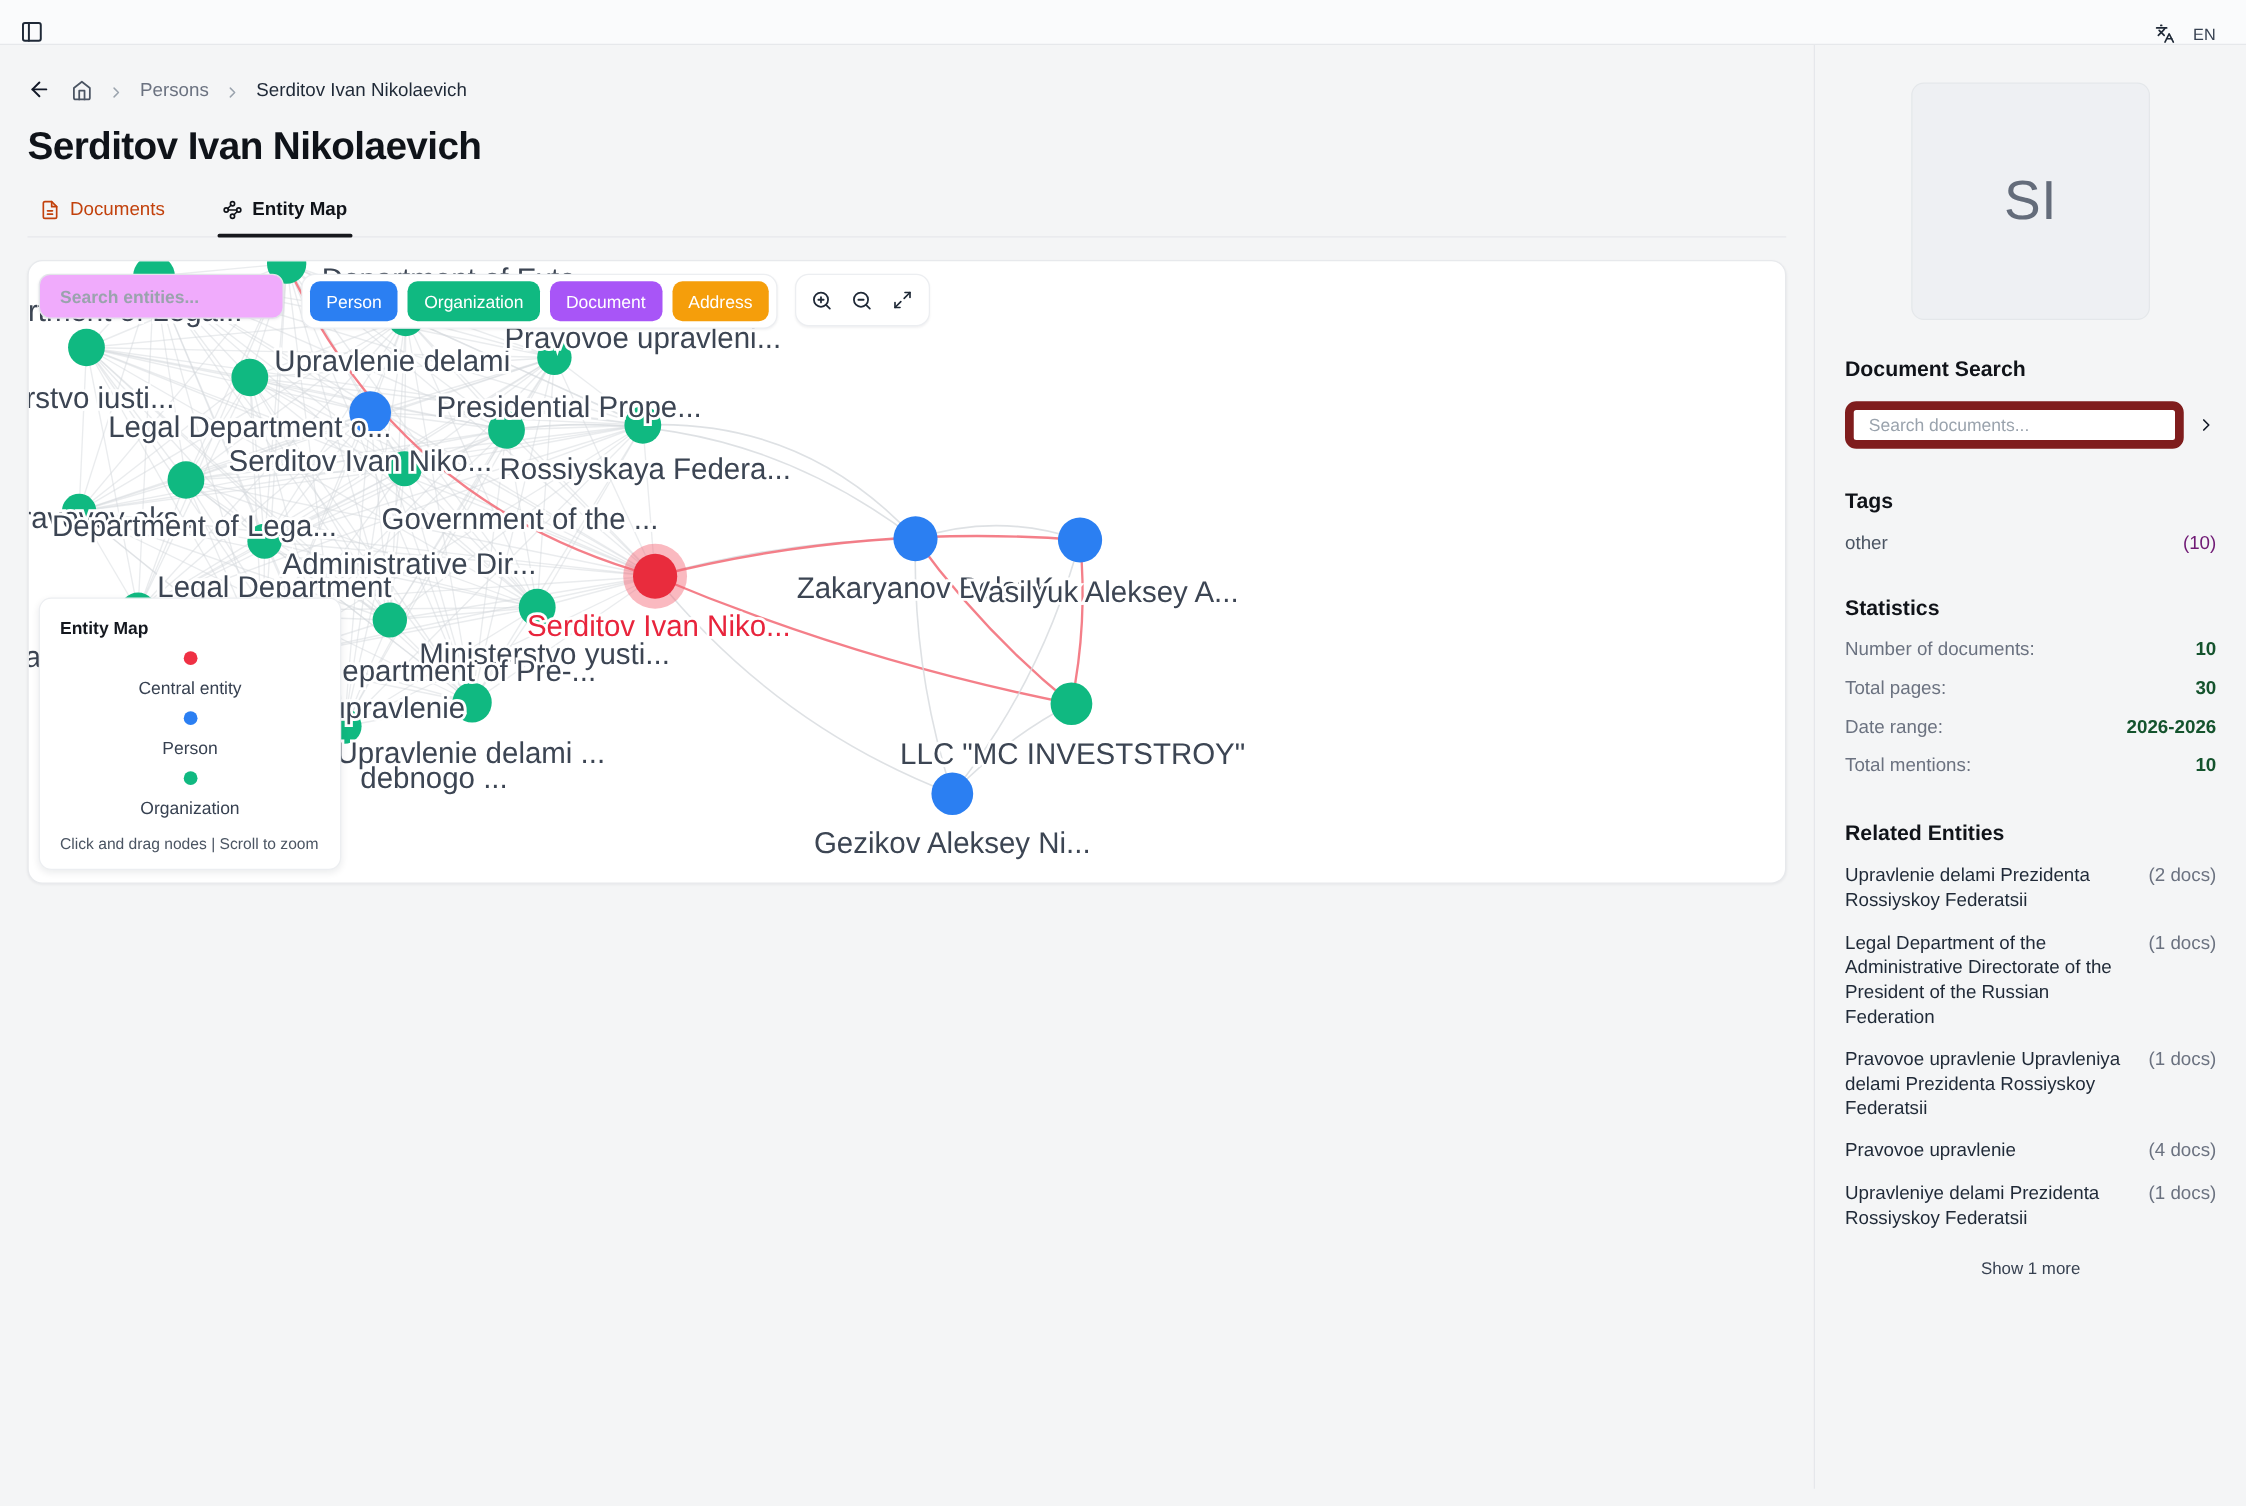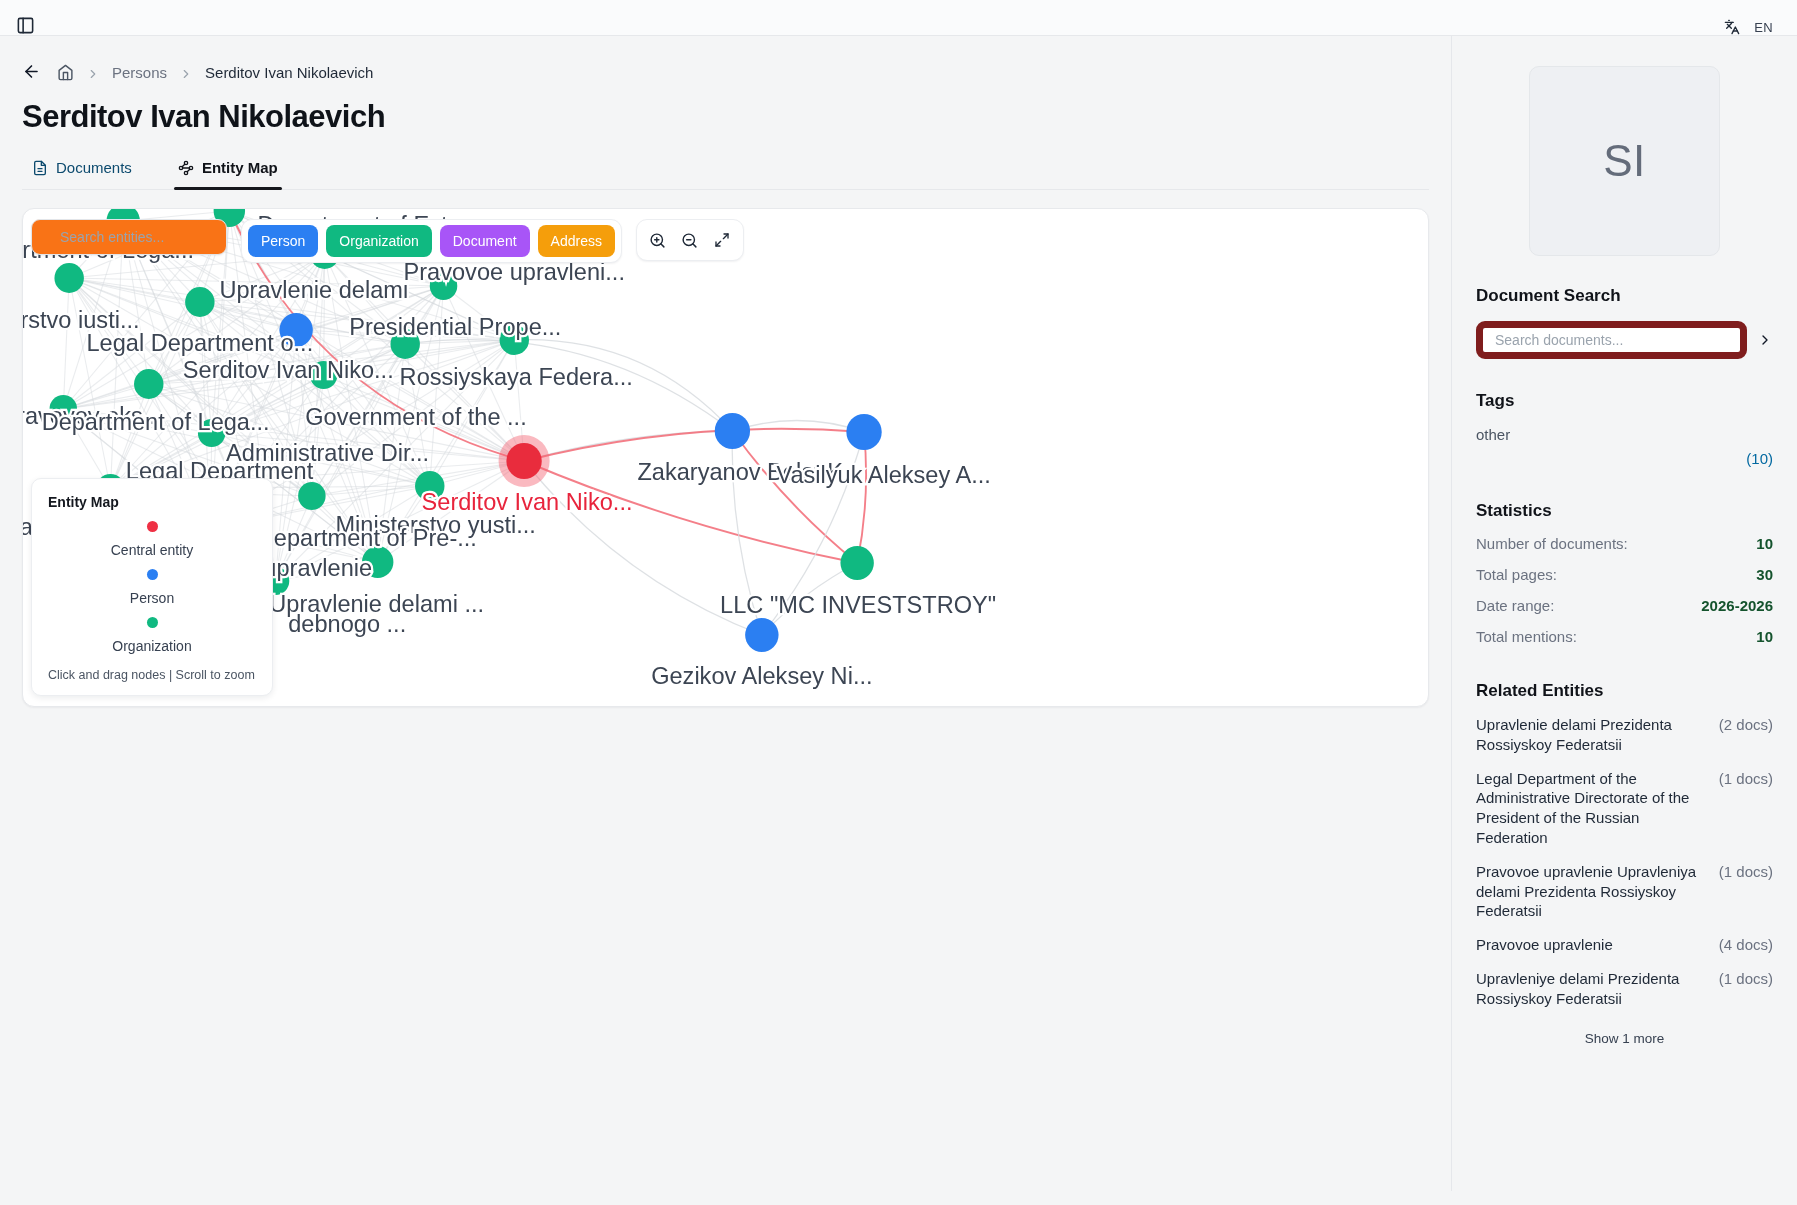--- a/index.html
+++ b/index.html
@@ -23,36 +23,36 @@
   .crumbs { display:flex; align-items:flex-end; gap:12px; color:#6b7280; }
   .crumbs .chev { color:#9aa3ad; display:flex; }
   .crumb { font-size:15px; color:#6b7280; cursor:pointer; }
   .crumb.current { color:#1f2937; font-weight:500; cursor:default; }
   .back-btn { color:#111827; }
 
   .page-title { font-size:31px; font-weight:800; letter-spacing:-.5px; color:#0f1319; margin-top:18px; }
 
   
   .tabs { display:flex; gap:42px; margin-top:24px; border-bottom:1px solid #e6e8eb; padding:0 8px; }
-  .tab { display:flex; align-items:center; gap:8px; font-size:15px; color:#0c4a6e;
+  .tab { display:flex; align-items:center; gap:8px; font-size:15px; color:#c2410c;
          padding:0 2px 13px 2px; position:relative; cursor:pointer; background:none; border:none; }
   .tab.active { color:#101319; font-weight:600; }
   .tab.active::after { content:""; position:absolute; left:-2px; right:-2px; bottom:-1px; height:3px;
                        background:#16181d; border-radius:2px; }
 
   
   .map-card { position:relative; margin-top:18px; height:499px; background:#ffffff;
               border:1px solid #e7e9ec; border-radius:12px; overflow:hidden;
               box-shadow:0 1px 2px rgba(16,24,40,.05); }
   .map-card svg.graph { position:absolute; inset:0; }
 
   .map-toolbar { position:absolute; top:10px; left:8px; display:flex; align-items:flex-start; gap:14px; z-index:3; }
-  .entity-search { width:196px; height:36px; border:1px solid #e2e5e9; border-radius:9px; background:#f97316;
-                   padding:0 28px; font-size:14px; color:#1f2937; box-shadow:0 1px 2px rgba(16,24,40,.06);
-                   font-family:"Liberation Sans",sans-serif; }
+  .entity-search { width:196px; height:36px; border:1px solid #e2e5e9; border-radius:9px; background:#f0abfc;
+                   padding:0 16px; font-size:14px; color:#1f2937; box-shadow:0 1px 2px rgba(16,24,40,.06);
+                   font-family:"Liberation Sans",sans-serif;font-weight:bold; }
   .entity-search::placeholder { color:#9aa3ad; }
   .chip-panel { display:flex; gap:8px; background:#fff; border:1px solid #eceef1; border-radius:11px;
                 padding:5px 6px; box-shadow:0 1px 2px rgba(16,24,40,.06); }
   .chip { height:32px; padding:0 13px; border:none; border-radius:8px; color:#fff; font-size:14px;
           font-weight:500; cursor:pointer; font-family:"Liberation Sans",sans-serif; }
   .ctrl-panel { display:flex; gap:4px; background:#fff; border:1px solid #eceef1; border-radius:11px;
                 padding:6px 7px; box-shadow:0 1px 2px rgba(16,24,40,.06); }
   .ctrl-btn { width:28px; height:28px; display:flex; align-items:center; justify-content:center;
               background:none; border:none; border-radius:7px; color:#1f2937; cursor:pointer; }
 
@@ -73,21 +73,21 @@
   .doc-search-h { margin-top:30px; }
   .doc-search-row { display:flex; align-items:center; gap:10px; margin-top:15px; }
   .doc-search { flex:1; height:38px; border:7px solid #7f1d1d; border-radius:9px; background:#fff;
                 padding:0 12px; font-size:14px; color:#1f2937; font-family:"Liberation Sans",sans-serif; }
   .doc-search::placeholder { color:#9aa3ad; }
   .go-btn { color:#111827; }
 
   .tags-h { margin-top:32px; }
   .tag-row { display:flex; justify-content:space-between; margin-top:15px; font-size:15px; }
   .tag-name { color:#4b5563; }
-  .tag-count { color:#0369a1;margin-top:24px; }
+  .tag-count { color:#701a75; }
 
   .stats-h { margin-top:34px; }
   .stat-row { display:flex; justify-content:space-between; margin-top:14px; font-size:15px; }
   .stat-label { color:#6b7280; }
   .stat-value { color:#14532d; font-weight:700; }
 
   .rel-h { margin-top:36px; }
   .rel-row { display:flex; gap:10px; margin-top:14px; font-size:15px; line-height:1.32; }
   .rel-name { flex:1; color:#1f2937; font-weight:500; cursor:pointer; }
   .rel-count { color:#6b7280; }

